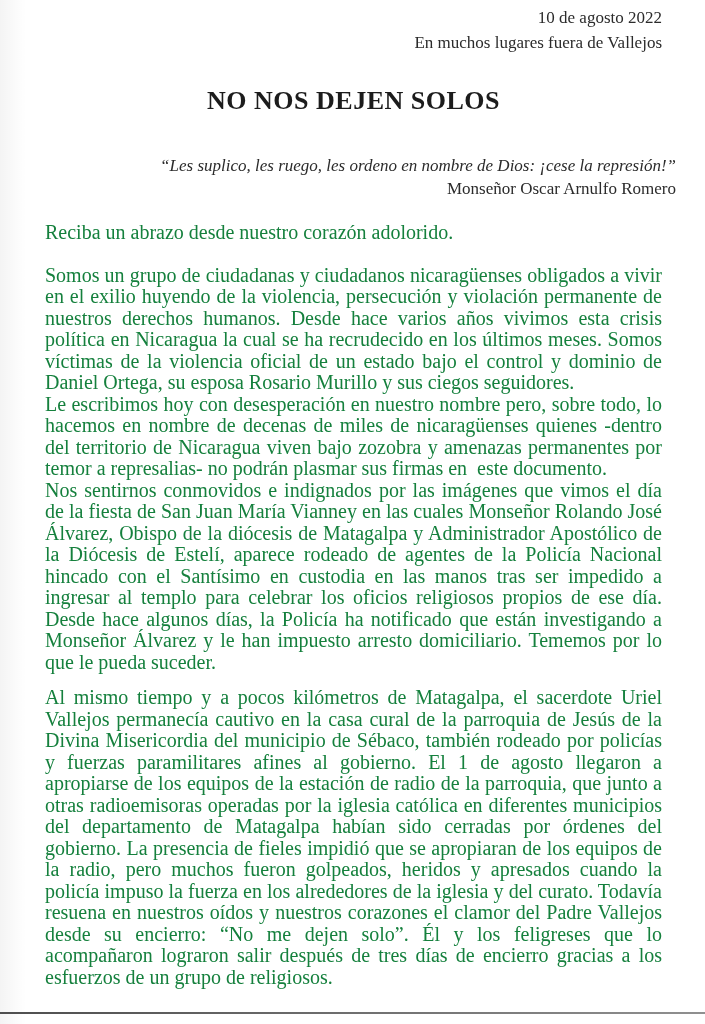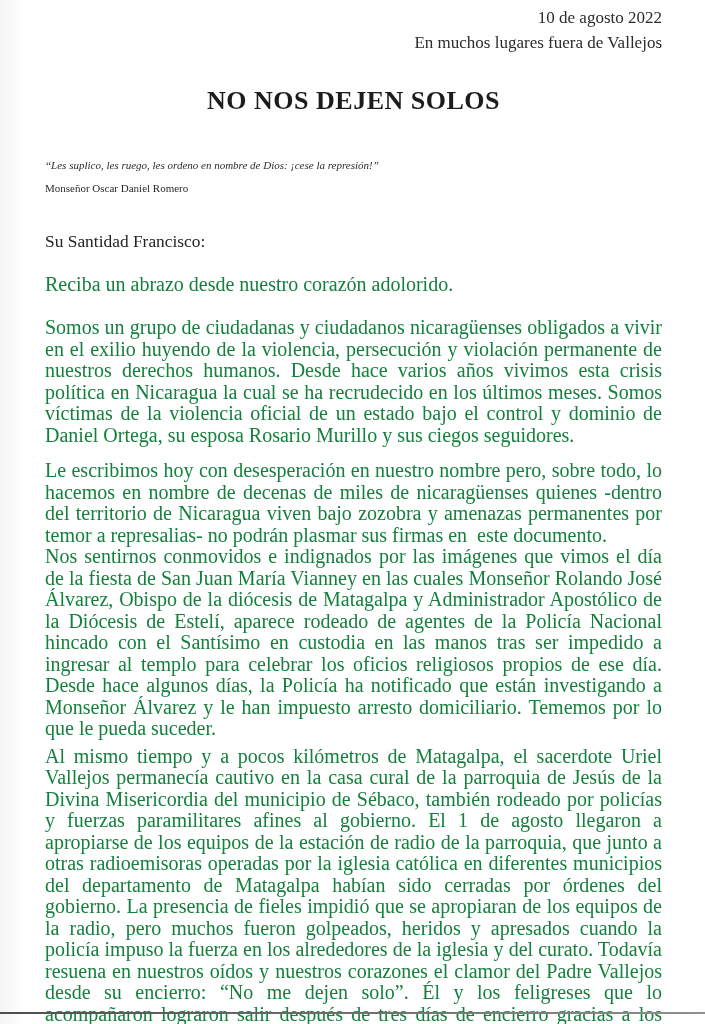--- a/index.html
+++ b/index.html
@@ -28,46 +28,46 @@
   .page-title {
     text-align: center;
     font-weight: bold;
     font-size: 26px;
     line-height: 30px;
     letter-spacing: 0.5px;
     margin-top: 31px;
     color: #1c1c1c;
   }
   .epigraph {
-    text-align: left;
+    text-align: right;
     margin-top: 38px;
     margin-right: -14px;
-    font-size: 11px;
+    font-size: 17px;
     line-height: 23px;
     color: #2b2b2b;
   }
   .epigraph .quote-line {
     font-style: italic;
   }
   .salutation {
     margin-top: 31px;
     font-size: 17.4px;
     line-height: 21.5px;
   }
   .body-text p {
     margin: 0;
     font-size: 20px;
     line-height: 21.5px;
     text-align: justify;
     color: #15803d;
   }
   .body-text p.gap-normal   { margin-top: 21.5px; }
-  .body-text p.gap-small    { margin-top: 14px; }
+  .body-text p.gap-small    { }
   .body-text p.gap-large    { }
-  .body-text p.gap-tiny     { margin-top: 6px; }
+  .body-text p.gap-tiny     { margin-top: 14px; }
   .left-shade {
     position: absolute;
     left: 0; top: 0; bottom: 0;
     width: 26px;
     background: linear-gradient(to right, rgba(0,0,0,0.045), rgba(0,0,0,0));
     pointer-events: none;
   }
   .bottom-edge {
     position: absolute;
     left: 0;
@@ -86,24 +86,23 @@
 
   <div class="header-block">
     <div>10 de agosto 2022</div>
     <div>En muchos lugares fuera de Vallejos</div>
   </div>
 
   <div class="page-title">NO NOS DEJEN SOLOS</div>
 
   <div class="epigraph">
     <div class="quote-line">“Les suplico, les ruego, les ordeno en nombre de Dios: ¡cese la represión!”</div>
-    <div class="quote-attribution">Monseñor Oscar Daniel Romero</div>
+    <div class="quote-attribution">Monseñor Oscar Arnulfo Romero</div>
   </div>
 
-  <div class="salutation">Su Santidad Francisco:</div>
 
   <div class="body-text">
     <p class="gap-normal">Reciba un abrazo desde nuestro corazón adolorido.</p>
     <p class="gap-normal">Somos un grupo de ciudadanas y ciudadanos nicaragüenses obligados a vivir en el exilio huyendo de la violencia, persecución y violación permanente de nuestros derechos humanos. Desde hace varios años vivimos esta crisis política en Nicaragua la cual se ha recrudecido en los últimos meses. Somos víctimas de la violencia oficial de un estado bajo el control y dominio de Daniel Ortega, su esposa Rosario Murillo y sus ciegos seguidores.</p>
     <p class="gap-small">Le escribimos hoy con desesperación en nuestro nombre pero, sobre todo, lo hacemos en nombre de decenas de miles de nicaragüenses quienes -dentro del territorio de Nicaragua viven bajo zozobra y amenazas permanentes por temor a represalias- no podrán plasmar sus firmas en &nbsp;este documento.</p>
     <p class="gap-large">Nos sentirnos conmovidos e indignados por las imágenes que vimos el día de la fiesta de San Juan María Vianney en las cuales Monseñor Rolando José Álvarez, Obispo de la diócesis de Matagalpa y Administrador Apostólico de la Diócesis de Estelí, aparece rodeado de agentes de la Policía Nacional hincado con el Santísimo en custodia en las manos tras ser impedido a ingresar al templo para celebrar los oficios religiosos propios de ese día. Desde hace algunos días, la Policía ha notificado que están investigando a Monseñor Álvarez y le han impuesto arresto domiciliario. Tememos por lo que le pueda suceder.</p>
     <p class="gap-tiny">Al mismo tiempo y a pocos kilómetros de Matagalpa, el sacerdote Uriel Vallejos permanecía cautivo en la casa cural de la parroquia de Jesús de la Divina Misericordia del municipio de Sébaco, también rodeado por policías y fuerzas paramilitares afines al gobierno. El 1 de agosto llegaron a apropiarse de los equipos de la estación de radio de la parroquia, que junto a otras radioemisoras operadas por la iglesia católica en diferentes municipios del departamento de Matagalpa habían sido cerradas por órdenes del gobierno. La presencia de fieles impidió que se apropiaran de los equipos de la radio, pero muchos fueron golpeados, heridos y apresados cuando la policía impuso la fuerza en los alrededores de la iglesia y del curato. Todavía resuena en nuestros oídos y nuestros corazones el clamor del Padre Vallejos desde su encierro: “No me dejen solo”. Él y los feligreses que lo acompañaron lograron salir después de tres días de encierro gracias a los esfuerzos de un grupo de religiosos.</p>
   </div>
 
 </div>

